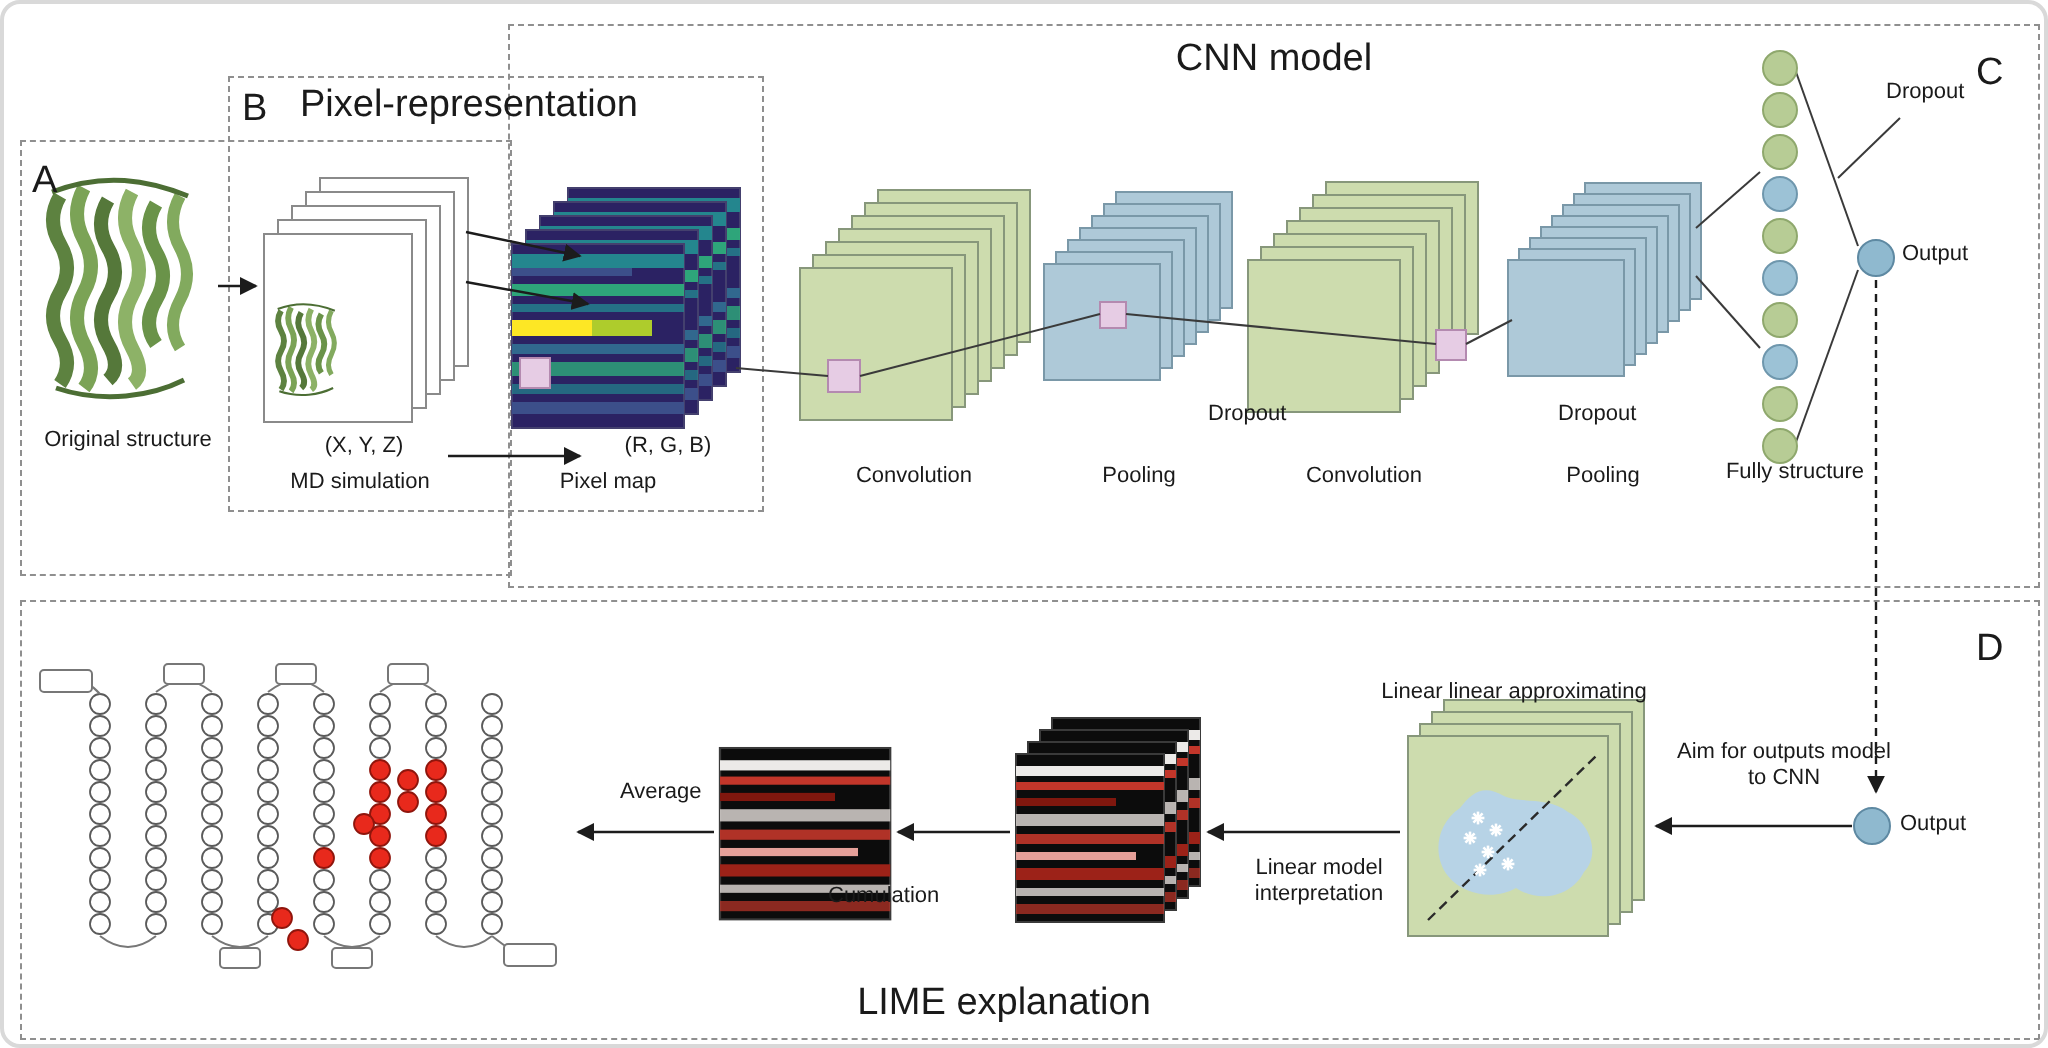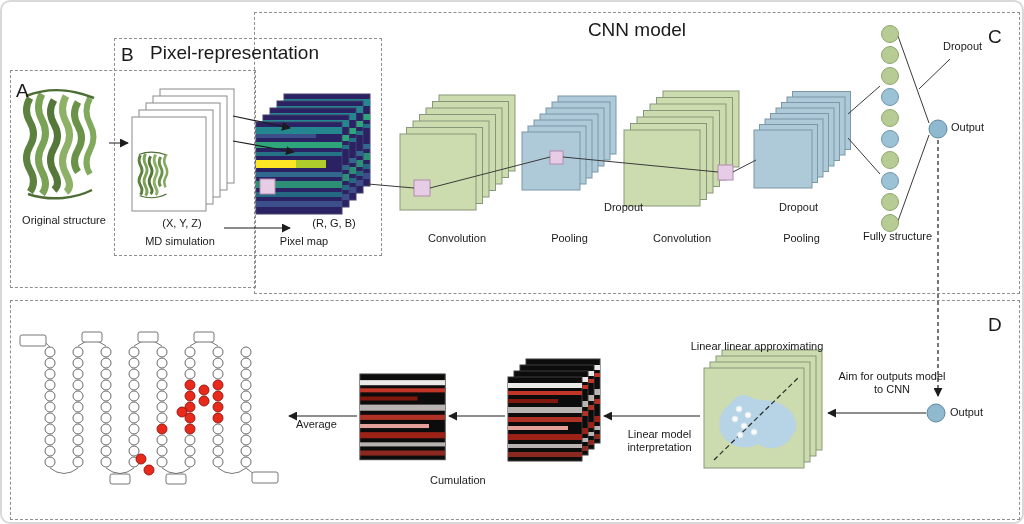--- a/index.html
+++ b/index.html
@@ -324,20 +324,21 @@
     </g>
   </svg>
 
   <div class="lbl b txt" style="left:14px;top:78px;">A</div>
   <div class="lbl b txt" style="left:119px;top:42px;">B</div>
   <div class="lbl b txt" style="left:986px;top:24px;">C</div>
   <div class="lbl b txt" style="left:986px;top:312px;">D</div>
 
   <div class="lbl b txt" style="left:148px;top:40px;">Pixel-representation</div>
   <div class="lbl b txt c" style="left:555px;top:17px;width:160px;">CNN model</div>
+  <div class="lbl b txt c" style="left:395px;top:489px;width:210px;">LIME explanation</div>
 
   <div class="lbl txt c" style="left:14px;top:212px;width:96px;">Original structure</div>
   <div class="lbl txt c" style="left:140px;top:215px;width:80px;">(X, Y, Z)</div>
   <div class="lbl txt c" style="left:128px;top:233px;width:100px;">MD simulation</div>
   <div class="lbl txt c" style="left:292px;top:215px;width:80px;">(R, G, B)</div>
   <div class="lbl txt c" style="left:262px;top:233px;width:80px;">Pixel map</div>
 
   <div class="lbl txt c" style="left:405px;top:230px;width:100px;">Convolution</div>
   <div class="lbl txt c" style="left:530px;top:230px;width:75px;">Pooling</div>
   <div class="lbl txt" style="left:602px;top:199px;">Dropout</div>
@@ -345,16 +346,16 @@
   <div class="lbl txt" style="left:777px;top:199px;">Dropout</div>
   <div class="lbl txt c" style="left:762px;top:230px;width:75px;">Pooling</div>
   <div class="lbl txt c" style="left:848px;top:228px;width:95px;">Fully structure</div>
   <div class="lbl txt" style="left:941px;top:38px;">Dropout</div>
   <div class="lbl txt" style="left:949px;top:119px;">Output</div>
 
   <div class="lbl txt c" style="left:650px;top:338px;width:210px;">Linear linear approximating</div>
   <div class="lbl txt c" style="left:834px;top:368px;width:112px;">Aim for outputs model to CNN</div>
   <div class="lbl txt" style="left:948px;top:404px;">Output</div>
   <div class="lbl txt c" style="left:600px;top:426px;width:115px;">Linear model interpretation</div>
-  <div class="lbl txt" style="left:428px;top:440px;margin-top:32px;">Cumulation</div>
-  <div class="lbl txt" style="left:294px;top:388px;margin-top:28px;">Average</div>
+  <div class="lbl txt" style="left:412px;top:440px;">Cumulation</div>
+  <div class="lbl txt" style="left:308px;top:388px;">Average</div>
 
 </div>
 
 </body></html>

